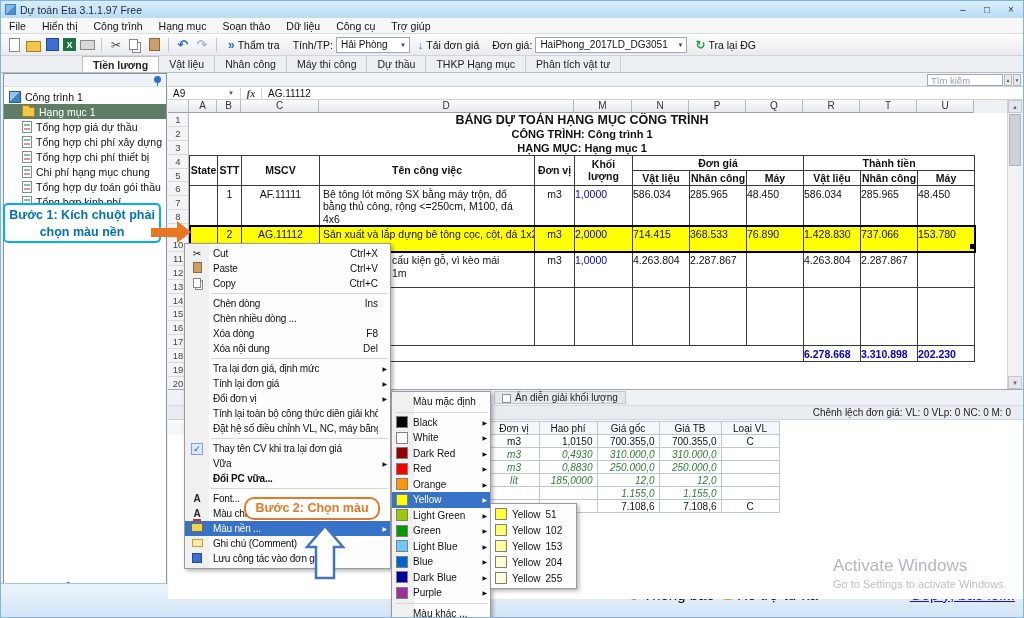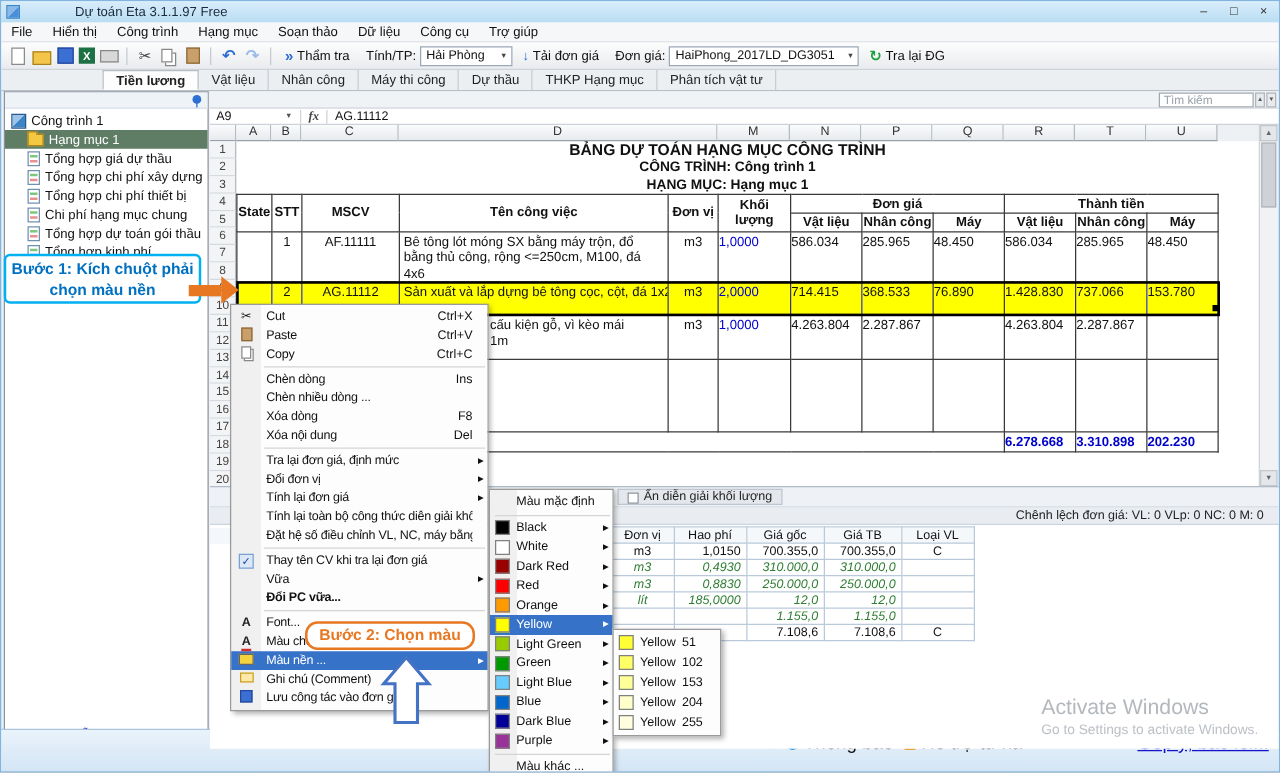--- a/index.html
+++ b/index.html
@@ -2,21 +2,21 @@
 <html style="--row-highlight: #ffff00; --selection-blue: #3672c8; --tree-selected: #5e7d64; --annotation-cyan: #00b0f0; --annotation-blue: #0070c0; --annotation-orange: #e87722; --annotation-arrow-blue: #4472c4; --value-blue: #0000cc; --link-blue: #1414cc; --green-row: #2e7d32;"><head>
 <meta charset="utf-8">
 <style>
   * { margin:0; padding:0; box-sizing:border-box; cursor:default; }
   body { font-family:"Liberation Sans","DejaVu Sans",sans-serif; background:#888; }
   .app { position:relative; width:1024px; height:618px; background:#eef1f4; overflow:hidden;
          border:1px solid #7fb5e0; font-size:11px; color:#111; }
 
   
   .titlebar { position:absolute; top:0; left:0; right:0; height:17px;
-              background:linear-gradient(#d9edfb,#b9ddf3); display:flex; align-items:center; padding:0 4px;gap:40px; }
+              background:linear-gradient(#d9edfb,#b9ddf3); display:flex; align-items:center; padding:0 4px; }
   .app-icon { width:11px; height:11px; border:1px solid #3d85c6; background:linear-gradient(135deg,#8ab9e8 50%,#4a90d9 50%); margin-right:4px; flex:none; }
   .title-text { font-size:10.5px; color:#1a2a3a; }
   .win-controls { margin-left:auto; display:flex; gap:8px; align-items:center; font-size:10px; color:#333; }
   .wbtn { width:16px; text-align:center; }
 
   .menubar { position:absolute; top:17px; left:0; right:0; height:16px; background:#f6f7f8;
              border-bottom:1px solid #dadee2; display:flex; align-items:center; font-size:10.5px; }
   .menu-item { padding:1px 8px; }
 
   .toolbar { position:absolute; top:33px; left:0; right:0; height:22px;
@@ -641,26 +641,26 @@
       <span class="cm-arrow"></span>
     </div>
     <div class="cm-sep"></div>
     <div class="cm-item">
       <span class="cm-ico"></span>
       <span class="cm-label">Tra lại đơn giá, định mức</span>
       <span class="cm-arrow">▶</span>
     </div>
     <div class="cm-item">
       <span class="cm-ico"></span>
+      <span class="cm-label">Tính lại đơn giá</span>
+      <span class="cm-arrow">▶</span>
+    </div>
+    <div class="cm-item">
+      <span class="cm-ico"></span>
       <span class="cm-label">Đổi đơn vị</span>
-      <span class="cm-arrow">▶</span>
-    </div>
-    <div class="cm-item">
-      <span class="cm-ico"></span>
-      <span class="cm-label">Tính lại đơn giá</span>
       <span class="cm-arrow">▶</span>
     </div>
     <div class="cm-item">
       <span class="cm-ico"></span>
       <span class="cm-label">Tính lại toàn bộ công thức diễn giải khối lượng</span>
       <span class="cm-arrow"></span>
     </div>
     <div class="cm-item">
       <span class="cm-ico"></span>
       <span class="cm-label">Đặt hệ số điều chỉnh VL, NC, máy bằng 1</span>

